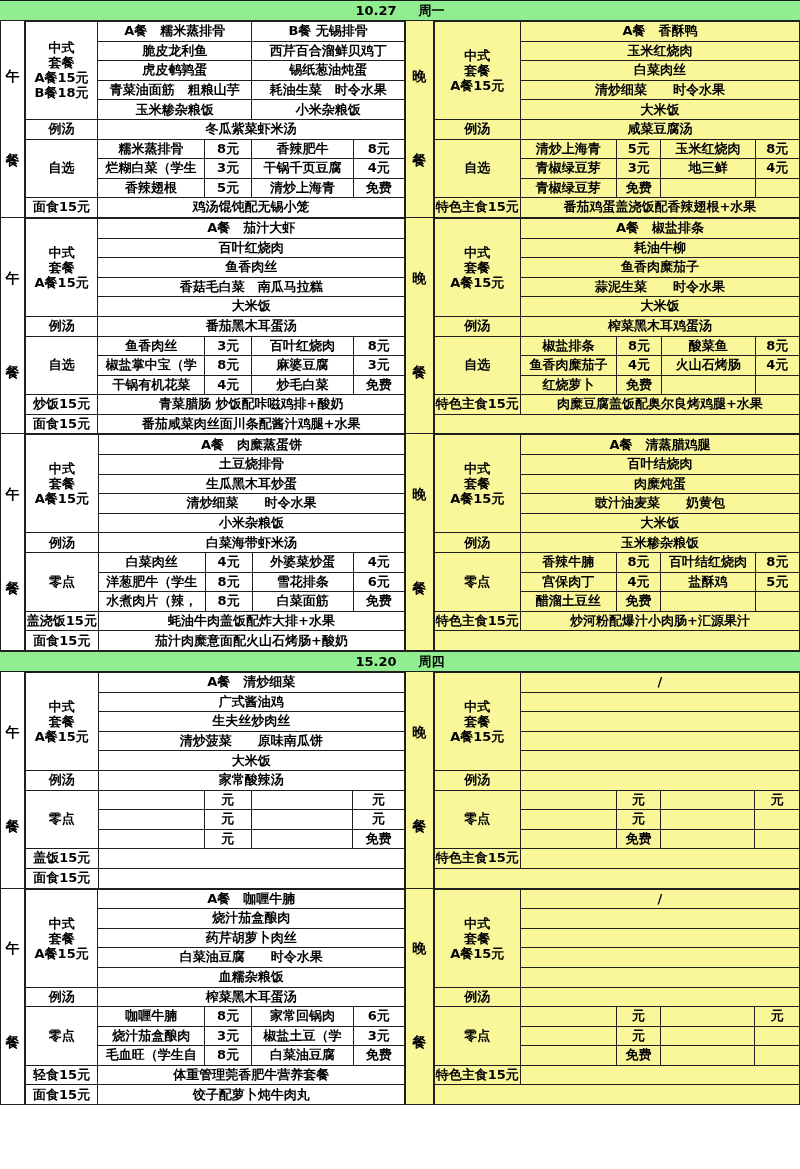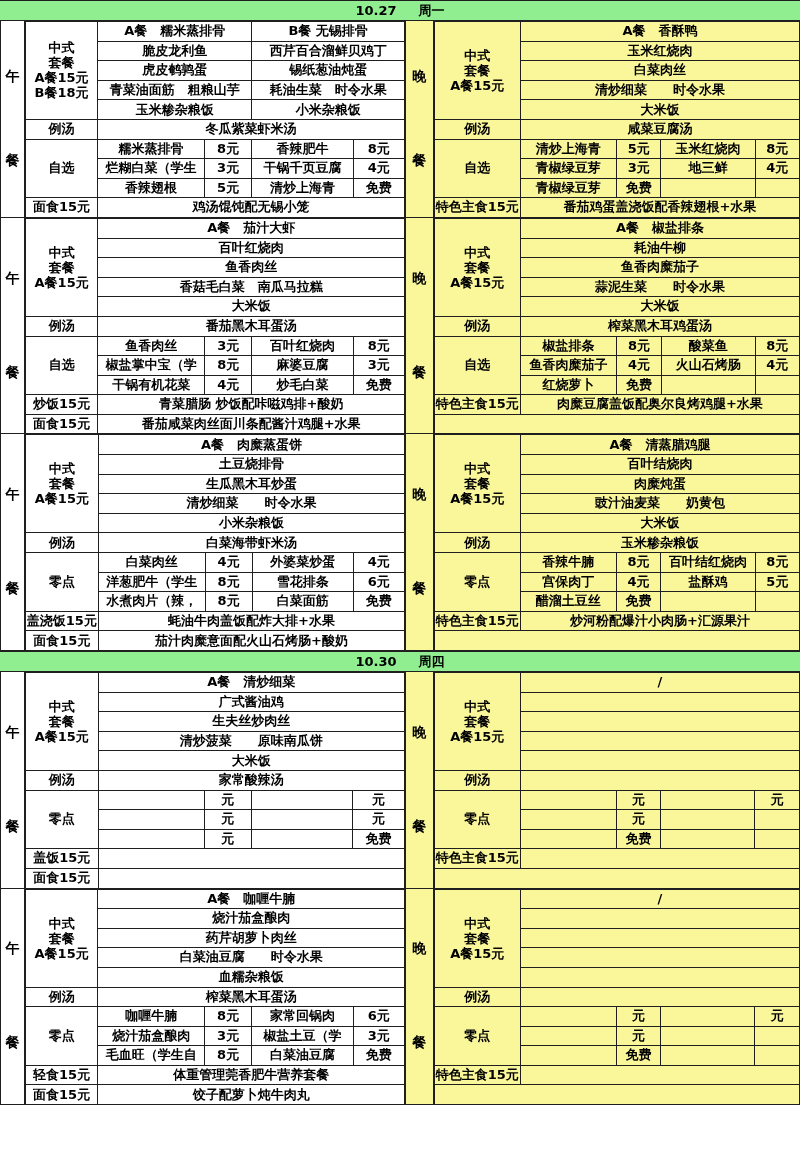--- a/index.html
+++ b/index.html
@@ -432,21 +432,21 @@
             <td class="row-label">特色主食15元</td>
             <td class="dish" colspan="4">炒河粉配爆汁小肉肠+汇源果汁</td>
           </tr>
           <tr>
             <td class="dish" colspan="5"></td>
           </tr>
         </tbody>
       </table>
     </div>
     <div class="day-header">
-      <span>10.30</span>
+      <span>15.20</span>
       <span>周四</span>
     </div>
     <div class="day-body">
       <div class="side-label lunch-side" style="width: 25px;">
         <span>午</span>
         <span>餐</span>
       </div>
       <table class="menu-table lunch-table">
         <colgroup>
           <col style="width: 73px;">

